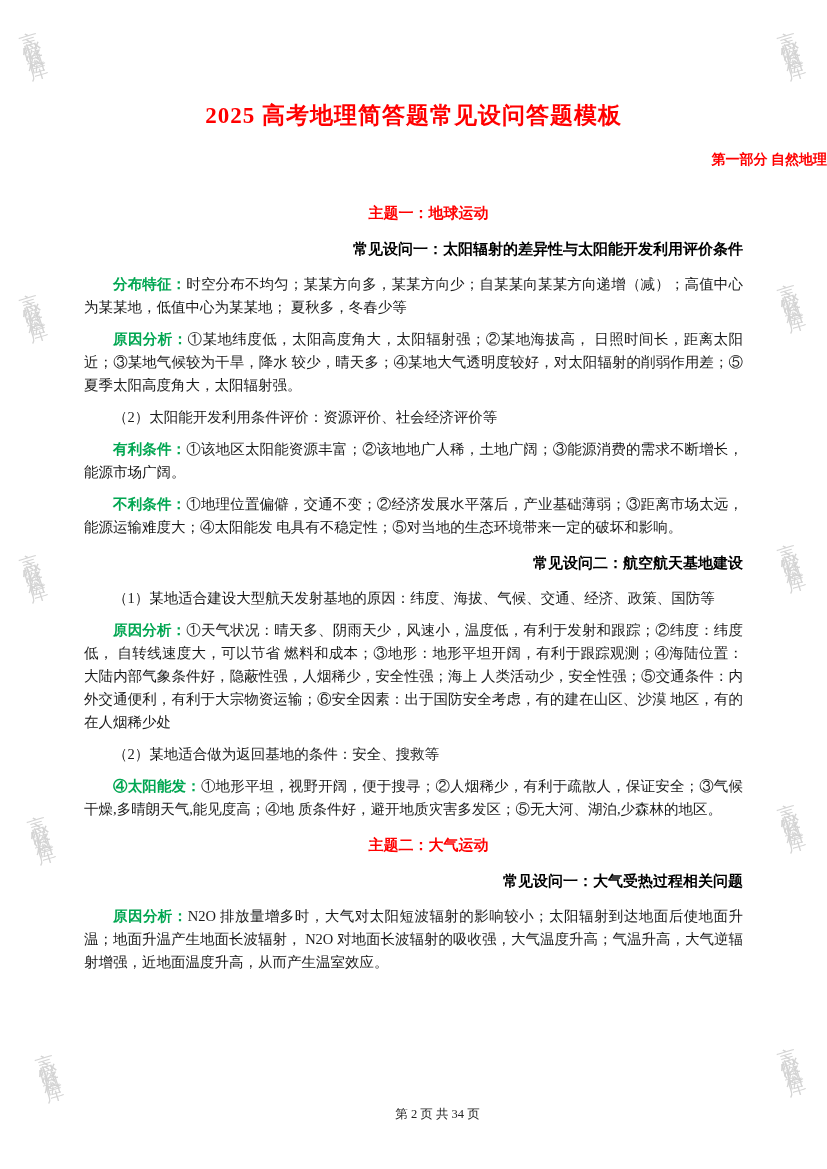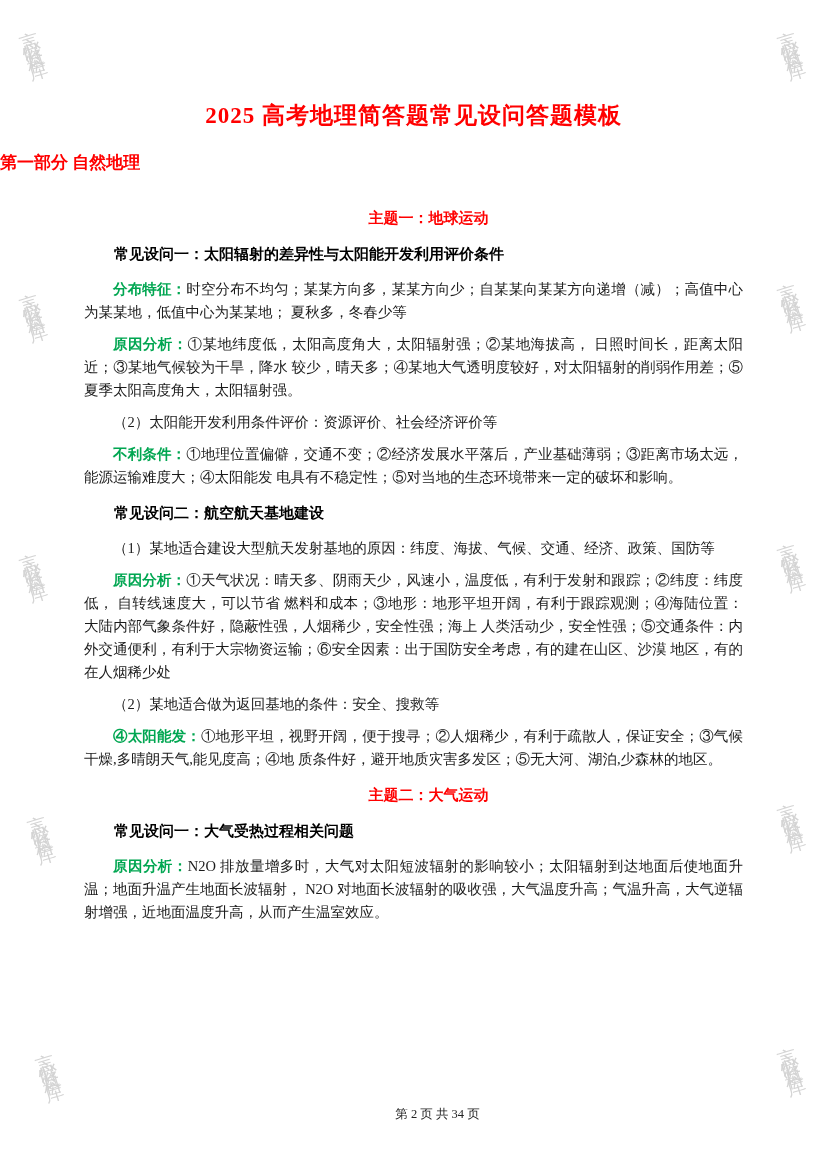--- a/index.html
+++ b/index.html
@@ -27,23 +27,23 @@
   .doc-title {
     margin-top:100px;
     text-align:center;
     color:var(--heading-red,#ff0000);
     font-size:23px;
     font-weight:bold;
     letter-spacing:1px;
   }
   .part-heading {
     margin-top:20px;
-    text-align:left;
+    text-align:right;
     color:var(--heading-red,#ff0000);
-    font-size:17px;
+    font-size:14px;
     font-weight:bold;
   }
 
   .body-area { padding:20px 84px 0 84px; }
 
   p.block {
     font-size:14.5px;
     line-height:23px;
     text-align:justify;
     text-indent:2em;
@@ -58,20 +58,21 @@
     margin:13px 0 12px 0;
     text-align:center;
   }
   p.question {
     color:#000000;
     font-weight:bold;
     font-size:15px;
     line-height:23px;
     text-indent:2em;
     margin:13px 0 12px 0;
+    text-align:right;
   }
   .green-label {
     color:var(--label-green,#00a651);
     font-weight:bold;
     margin-top:8px;
   }
 
   .footer {
     position:absolute;
     bottom:46px;
@@ -110,20 +111,21 @@
 
     <p class="question">常见设问一：太阳辐射的差异性与太阳能开发利用评价条件</p>
 
 
     <p class="block"><span class="green-label">分布特征：</span><span>时空分布不均匀；某某方向多，某某方向少；自某某向某某方向递增（减）；高值中心为某某地，低值中心为某某地； 夏秋多，冬春少等</span></p>
 
     <p class="block"><span class="green-label">原因分析：</span><span>①某地纬度低，太阳高度角大，太阳辐射强；②某地海拔高， 日照时间长，距离太阳近；③某地气候较为干旱，降水 较少，晴天多；④某地大气透明度较好，对太阳辐射的削弱作用差；⑤夏季太阳高度角大，太阳辐射强。</span></p>
 
     <p class="block">（2）太阳能开发利用条件评价：资源评价、社会经济评价等</p>
 
+    <p class="block"><span class="green-label">有利条件：</span><span>①该地区太阳能资源丰富；②该地地广人稀，土地广阔；③能源消费的需求不断增长，能源市场广阔。</span></p>
 
     <p class="block"><span class="green-label">不利条件：</span><span>①地理位置偏僻，交通不变；②经济发展水平落后，产业基础薄弱；③距离市场太远，能源运输难度大；④太阳能发 电具有不稳定性；⑤对当地的生态环境带来一定的破坏和影响。</span></p>
 
     <p class="question">常见设问二：航空航天基地建设</p>
 
     <p class="block">（1）某地适合建设大型航天发射基地的原因：纬度、海拔、气候、交通、经济、政策、国防等</p>
 
     <p class="block"><span class="green-label">原因分析：</span><span>①天气状况：晴天多、阴雨天少，风速小，温度低，有利于发射和跟踪；②纬度：纬度低， 自转线速度大，可以节省 燃料和成本；③地形：地形平坦开阔，有利于跟踪观测；④海陆位置：大陆内部气象条件好，隐蔽性强，人烟稀少，安全性强；海上 人类活动少，安全性强；⑤交通条件：内外交通便利，有利于大宗物资运输；⑥安全因素：出于国防安全考虑，有的建在山区、沙漠 地区，有的在人烟稀少处</span></p>
 
     <p class="block">（2）某地适合做为返回基地的条件：安全、搜救等</p>

